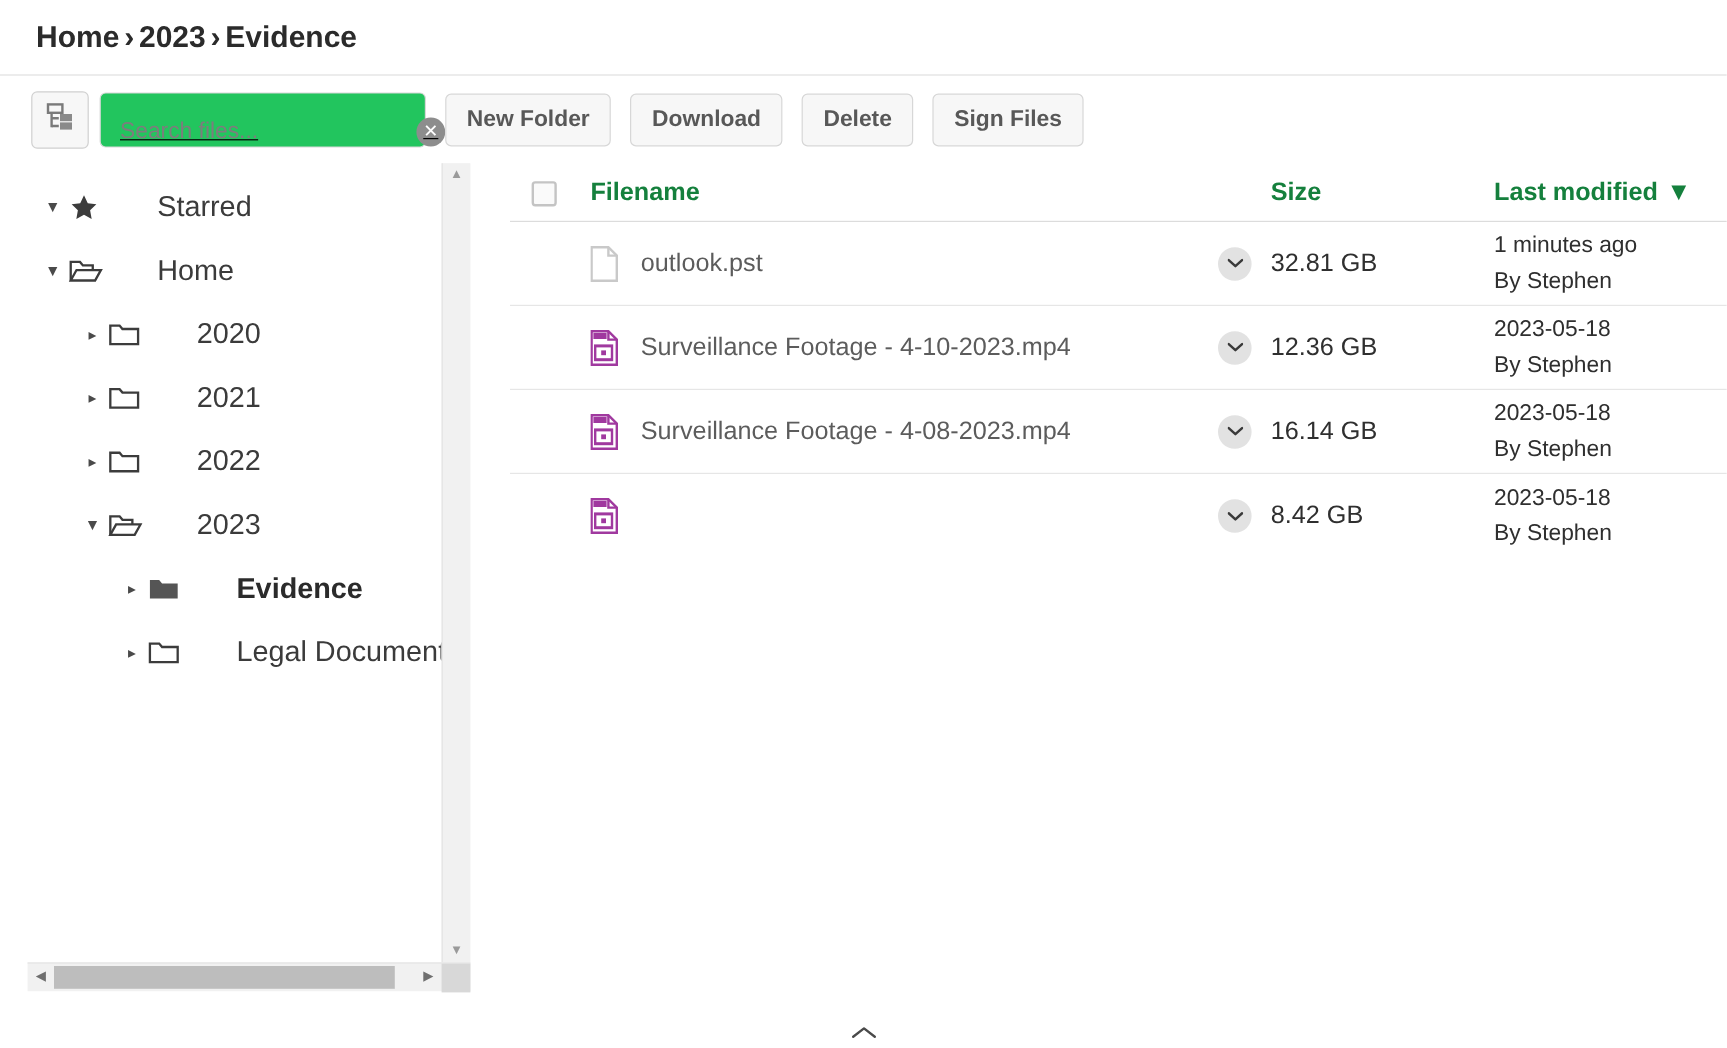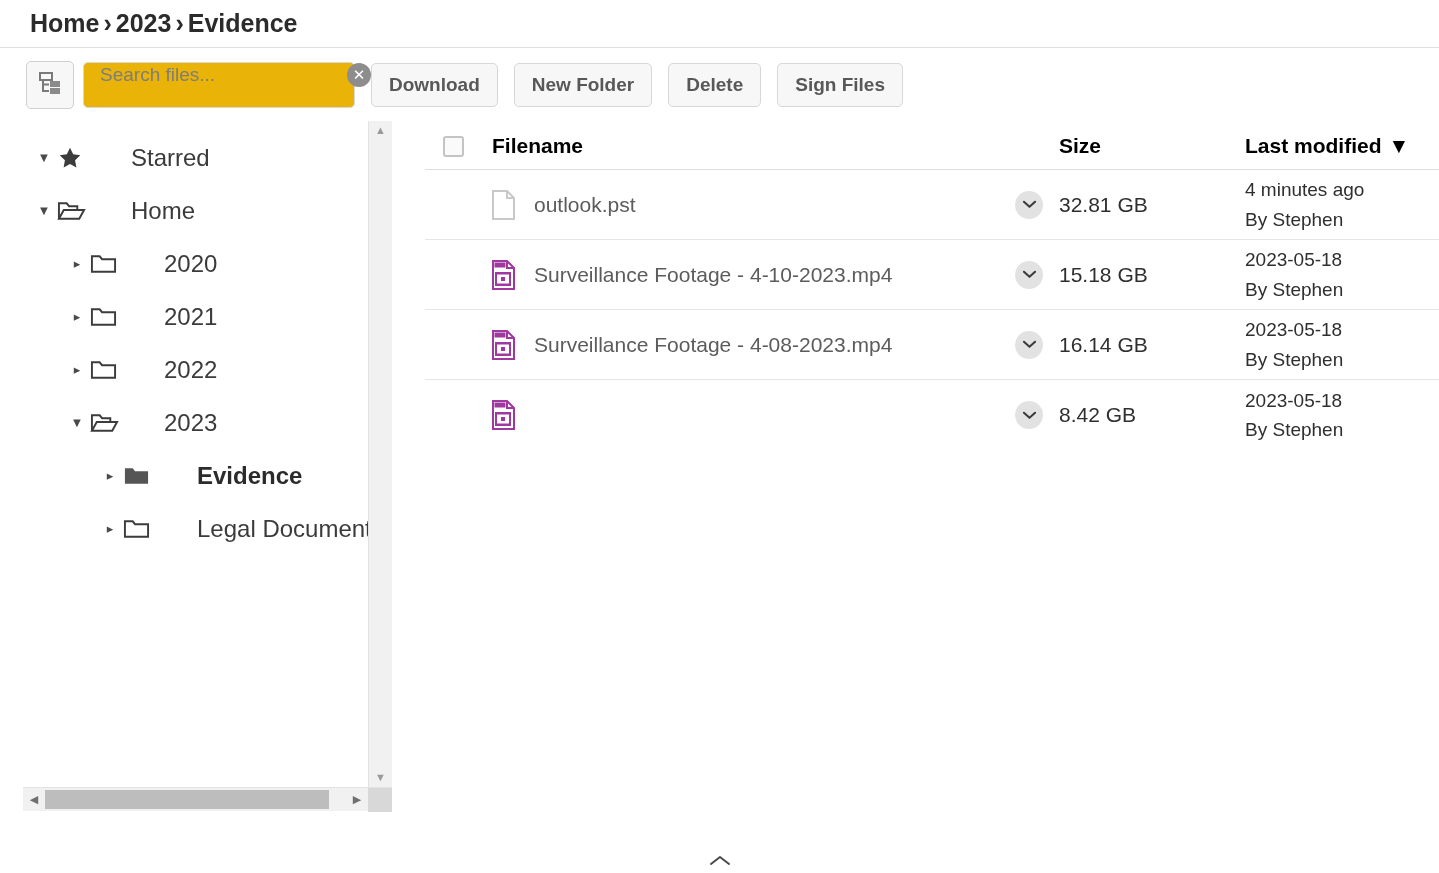--- a/index.html
+++ b/index.html
@@ -6,21 +6,21 @@
   html, body {
     margin: 0; padding: 0;
     width: 1439px; height: 873px;
     background: #ffffff;
     font-family: "Liberation Sans", sans-serif;
     overflow: hidden;
   }
 
   
   .breadcrumb-bar {
-    height: 48px;
+    height: 63px;
     border-bottom: 1px solid #e0e0e0;
     display: flex; align-items: center;
     padding-left: 30px;
   }
   .breadcrumb { font-size: 25px; font-weight: bold; color: #2b2b2b; white-space: nowrap; }
   .crumb { color: #2b2b2b; }
   .crumb.link { cursor: pointer; }
   .crumb-sep { color: #2b2b2b; margin: 0 4px; font-weight: bold; }
 
   
@@ -34,24 +34,25 @@
     width: 48px; height: 48px;
     border: 1px solid #d0d0d0; border-radius: 5px;
     background: #f7f7f7;
     display: flex; align-items: center; justify-content: center;
     cursor: pointer; flex: none;
   }
   .search-wrap {
     margin-left: 9px;
     width: 272px; height: 46px;
     border: 1px solid #d8d8d8; border-radius: 5px;
-    background: #eab308;
-    display: flex; align-items: flex-start;
+    background: #22c55e;
+    display: flex; align-items: flex-end;
     padding: 0 10px 0 14px;
     flex: none;
+    text-decoration: underline;
   }
   .search-input {
     flex: 1; border: none; outline: none;
     font-size: 19px; color: #555;
     font-family: "Liberation Sans", sans-serif;
     background: transparent;
   }
   .search-input::placeholder { color: #7d7d7d; }
   .clear-btn {
     width: 24px; height: 24px; border-radius: 50%;
@@ -145,21 +146,21 @@
   .fname { font-size: 21px; color: #5c5c5c; white-space: nowrap; overflow: hidden; text-overflow: ellipsis; cursor: pointer; }
   .c-caret { width: 44px; flex: none; display: flex; align-items: center; }
   .circ-btn {
     width: 28px; height: 28px; border-radius: 50%;
     background: #e2e2e2; display: flex; align-items: center; justify-content: center;
     cursor: pointer; font-size: 13px; color: #4a4a4a; line-height: 1;
   }
   .c-size { width: 186px; flex: none; font-size: 21px; color: #2f2f2f; }
   .c-mod { width: 194px; flex: none; font-size: 19px; color: #2f2f2f; line-height: 1.55; }
   .c-mod .by b { font-weight: normal; }
-  .hdr-text { font-size: 21px; font-weight: bold; color: #000000; cursor: pointer; white-space: nowrap; }
+  .hdr-text { font-size: 21px; font-weight: bold; color: #15803d; cursor: pointer; white-space: nowrap; }
 
   
   .bottom-handle {
     position: absolute; left: 0; right: 0; bottom: 0;
     height: 26px; display: flex; align-items: center; justify-content: center;
   }
   .bh-chev { font-size: 17px; color: #4a4a4a; cursor: pointer; line-height: 1; }
 </style>
 </head>
 <body>
@@ -182,22 +183,22 @@
         <rect x="13" y="18" width="10" height="6" fill="#8a8a8a"></rect>
       </svg>
     </span>
   </div>
 
   <div class="search-wrap">
     <input class="search-input" type="text" placeholder="Search files..." style="">
     <div class="clear-btn">✕</div>
   </div>
 
+  <button class="tb-btn">New Folder</button>
   <button class="tb-btn">Download</button>
-  <button class="tb-btn">New Folder</button>
   <button class="tb-btn">Delete</button>
   <button class="tb-btn">Sign Files</button>
 </div>
 
 <div class="body-area">
 
   <div class="sidebar-outer">
     <div class="sidebar-inner">
       <div class="tree">
 
@@ -332,21 +333,21 @@
       </div>
       <div class="c-caret">
         <span class="circ-btn">
           <svg width="13" height="9" viewBox="0 0 14 9">
               <path d="M1 1.5L7 7l6-5.5" fill="none" stroke="#3a3a3a" stroke-width="2.2" stroke-linecap="round" stroke-linejoin="round"></path>
             </svg>
         </span>
       </div>
       <div class="c-size">32.81 GB</div>
       <div class="c-mod">
-        <div>4 minutes ago</div>
+        <div>1 minutes ago</div>
         <div class="by"><span>By</span>
           <b>Stephen</b></div>
       </div>
     </div>
 
     <div class="row file">
       <div class="c-check"></div>
       <div class="c-name">
         <span class="fi-icon">
           <svg width="24" height="30" viewBox="0 0 24 30">
@@ -360,21 +361,21 @@
         </span>
         <span class="fname">Surveillance Footage - 4-10-2023.mp4</span>
       </div>
       <div class="c-caret">
         <span class="circ-btn">
           <svg width="13" height="9" viewBox="0 0 14 9">
               <path d="M1 1.5L7 7l6-5.5" fill="none" stroke="#3a3a3a" stroke-width="2.2" stroke-linecap="round" stroke-linejoin="round"></path>
             </svg>
         </span>
       </div>
-      <div class="c-size">15.18 GB</div>
+      <div class="c-size">12.36 GB</div>
       <div class="c-mod">
         <div>2023-05-18</div>
         <div class="by"><span>By</span>
           <b>Stephen</b></div>
       </div>
     </div>
 
     <div class="row file">
       <div class="c-check"></div>
       <div class="c-name">

